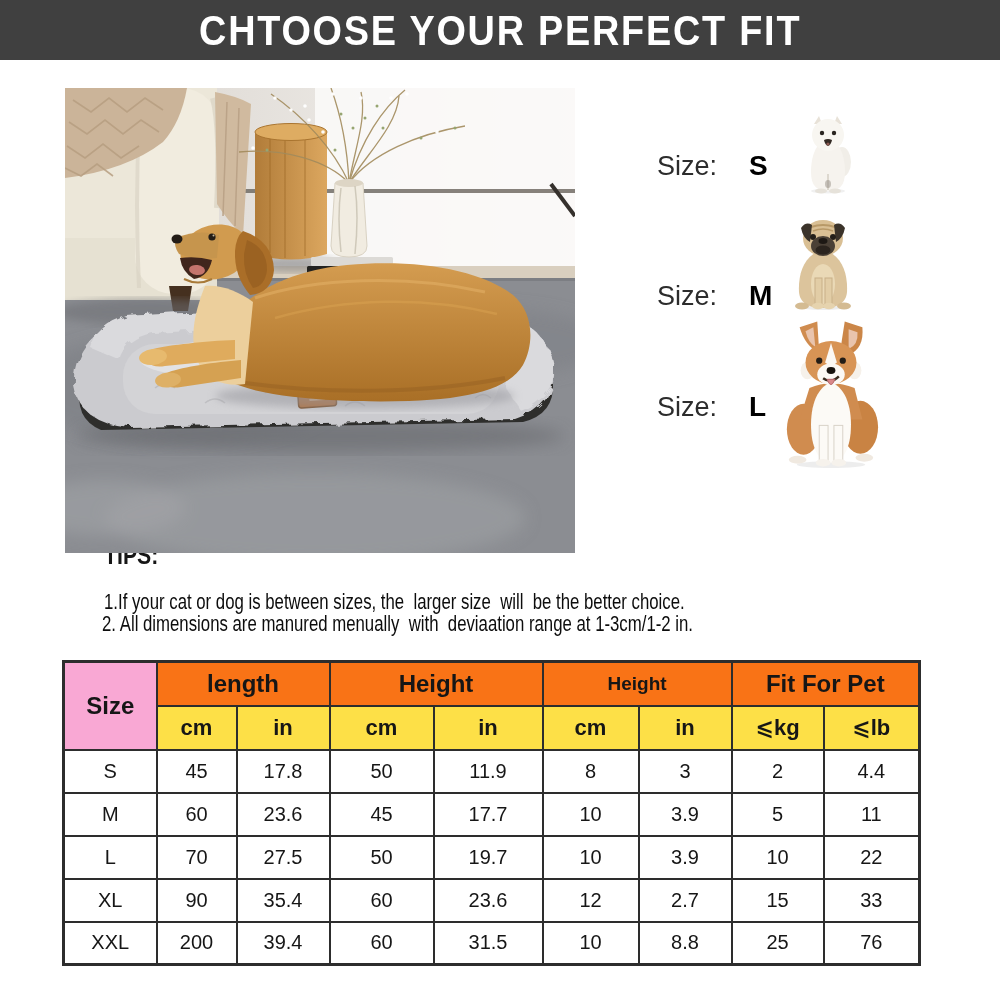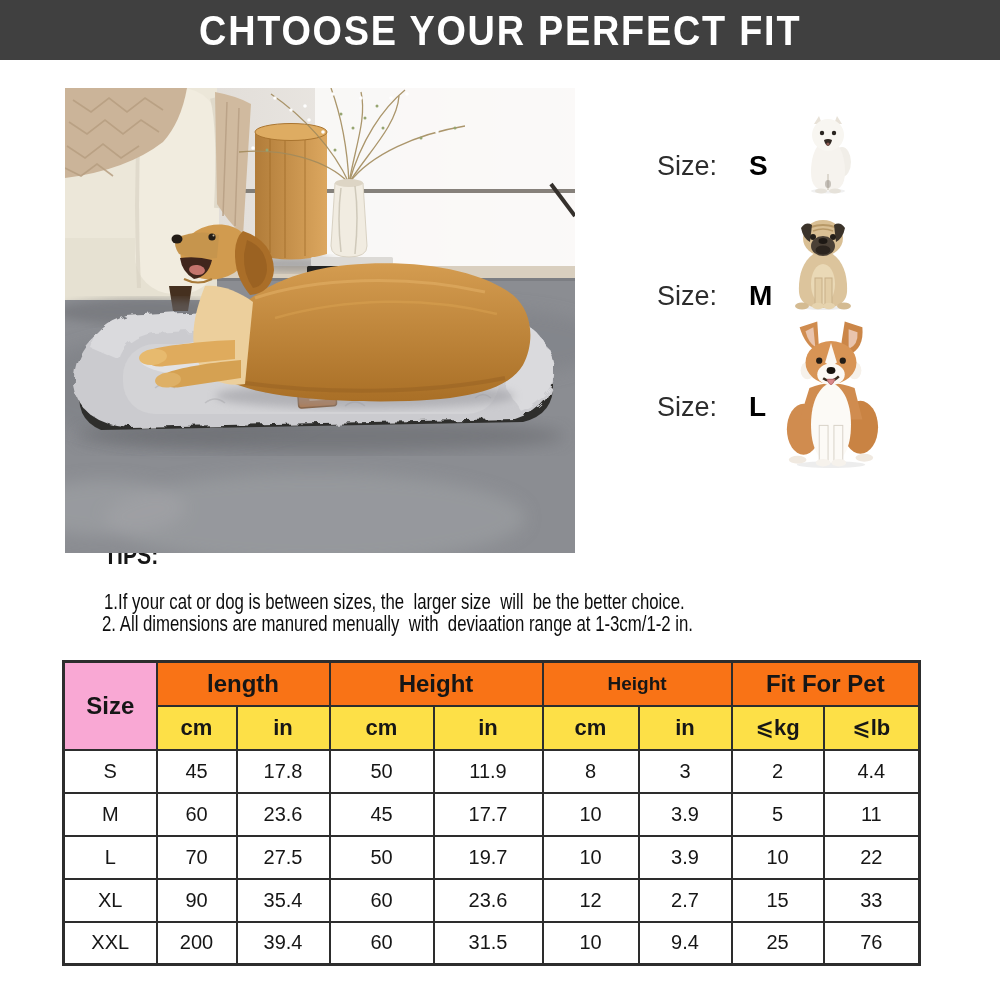--- a/index.html
+++ b/index.html
@@ -387,18 +387,18 @@
       <td>15</td>
       <td>33</td>
     </tr>
     <tr>
       <td>XXL</td>
       <td>200</td>
       <td>39.4</td>
       <td>60</td>
       <td>31.5</td>
       <td>10</td>
-      <td>9.4</td>
+      <td>8.8</td>
       <td>25</td>
       <td>76</td>
     </tr>
   </tbody>
 </table>
 
 </body></html>

